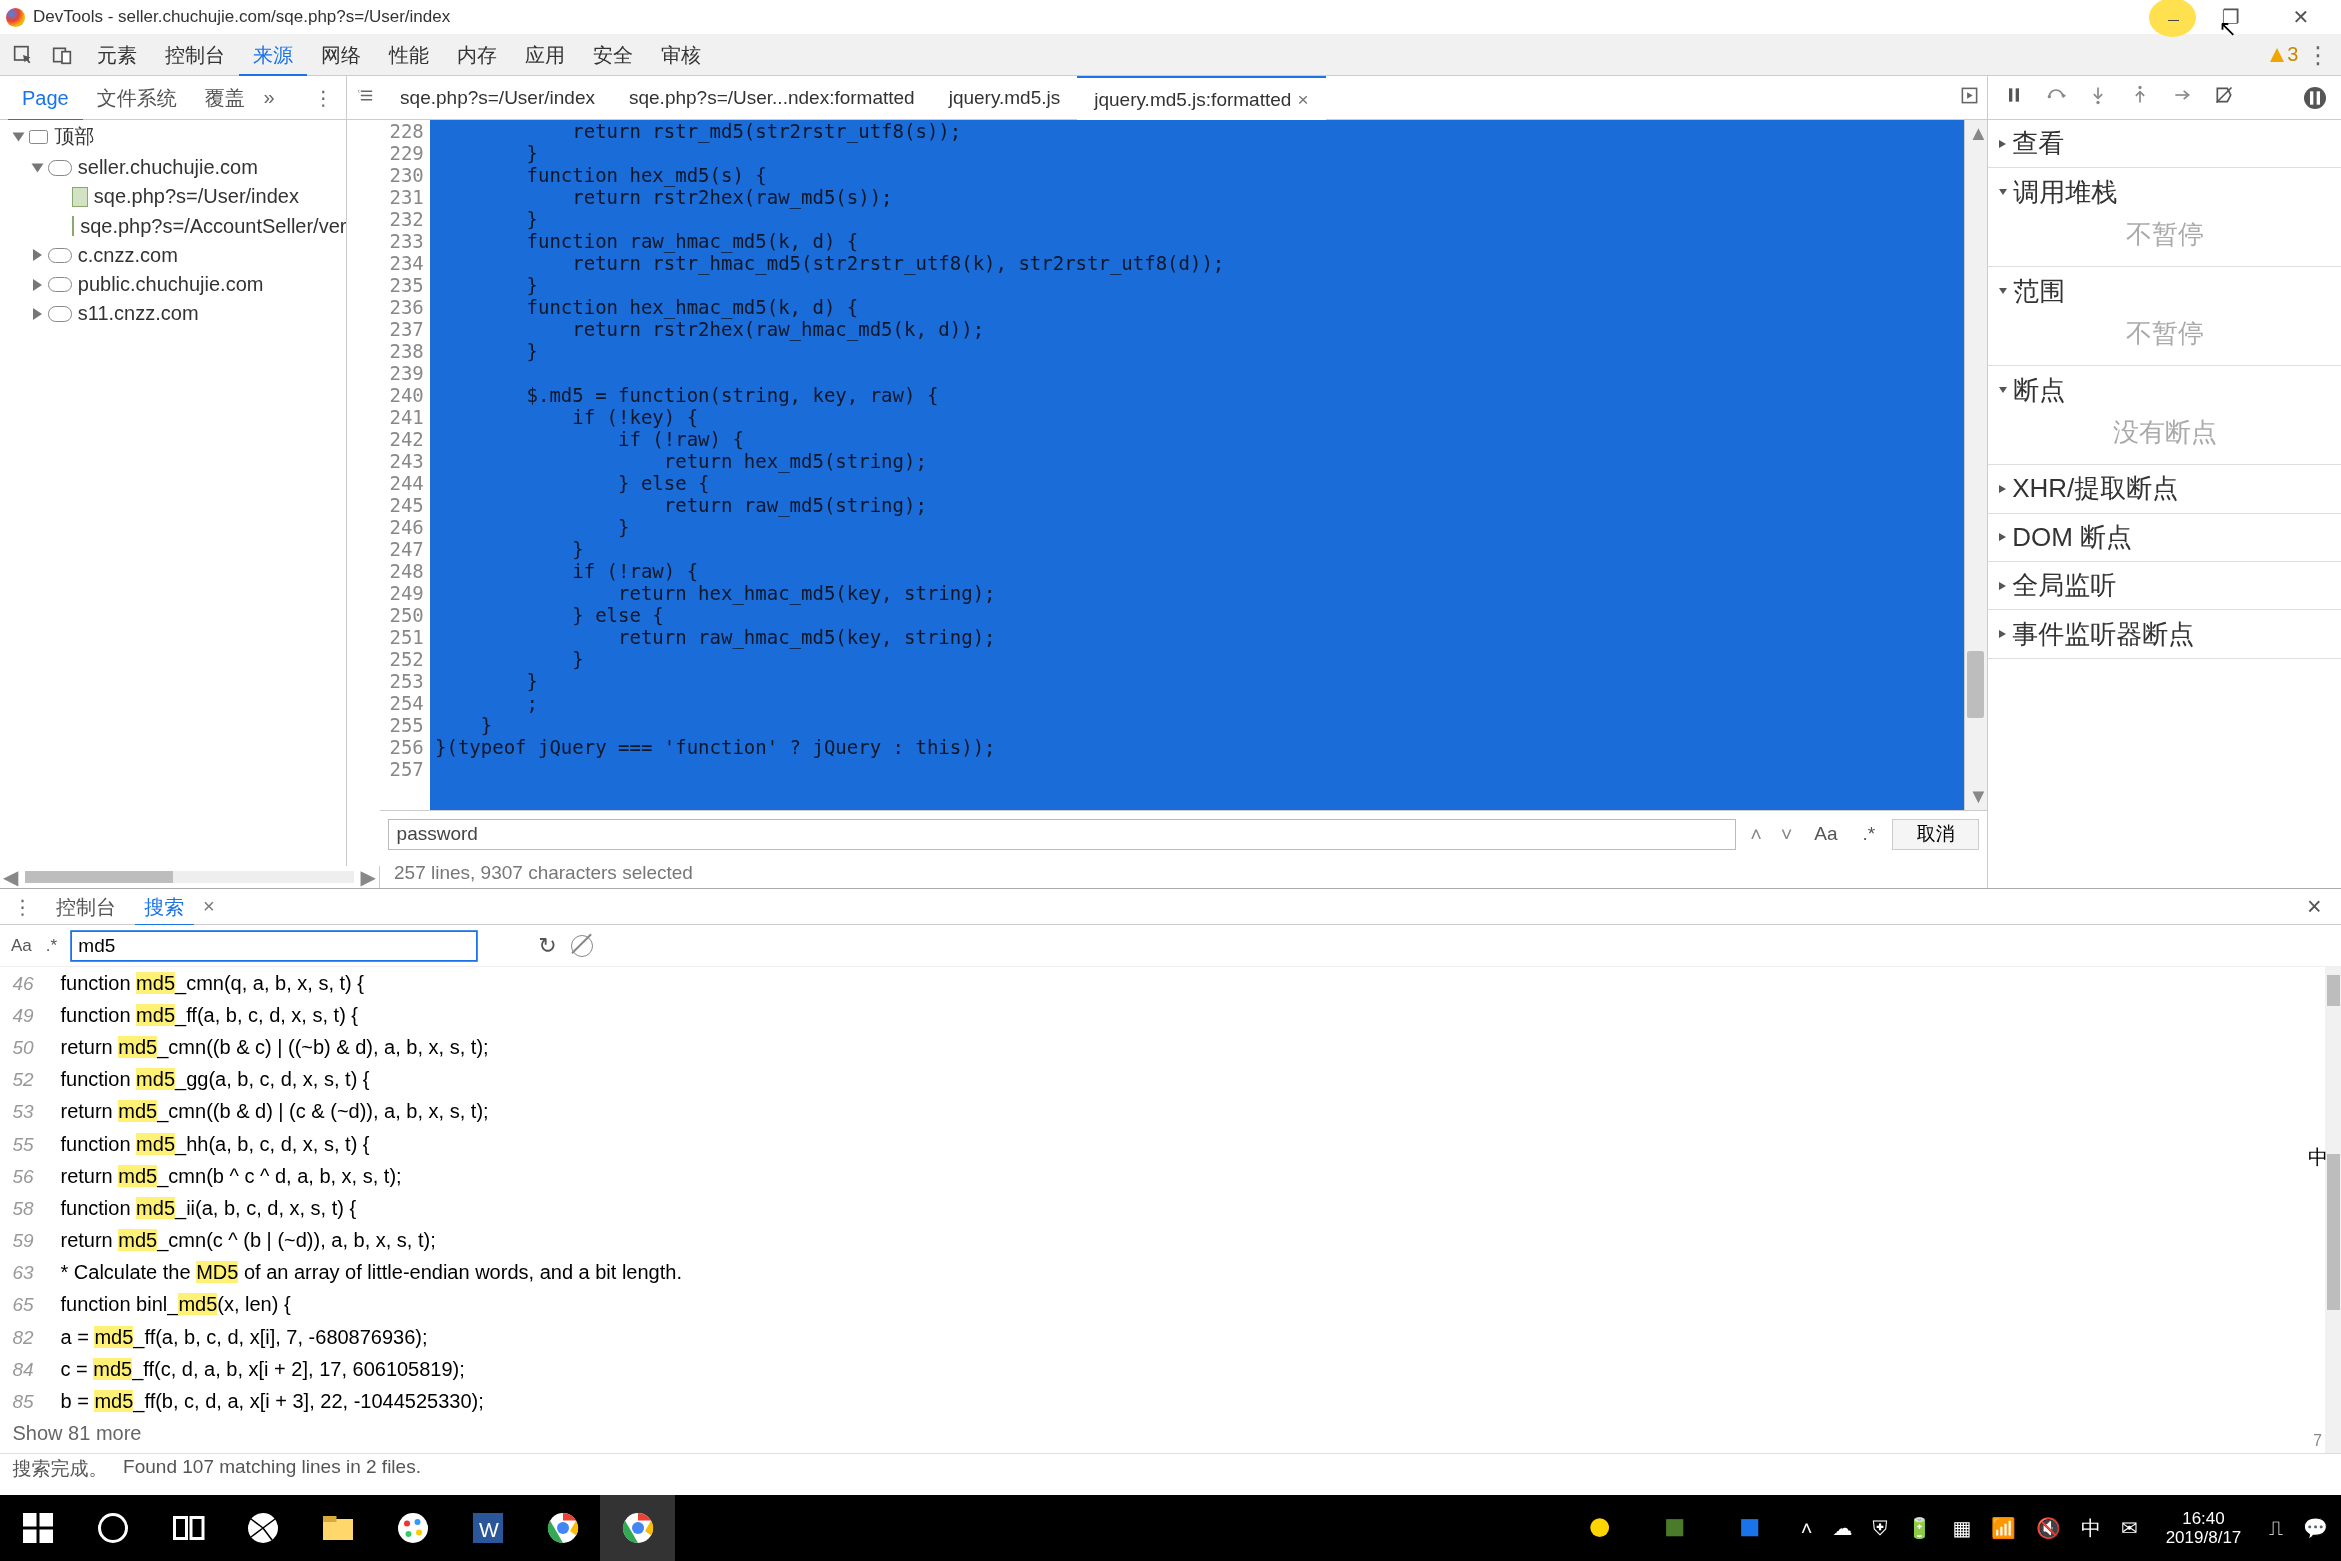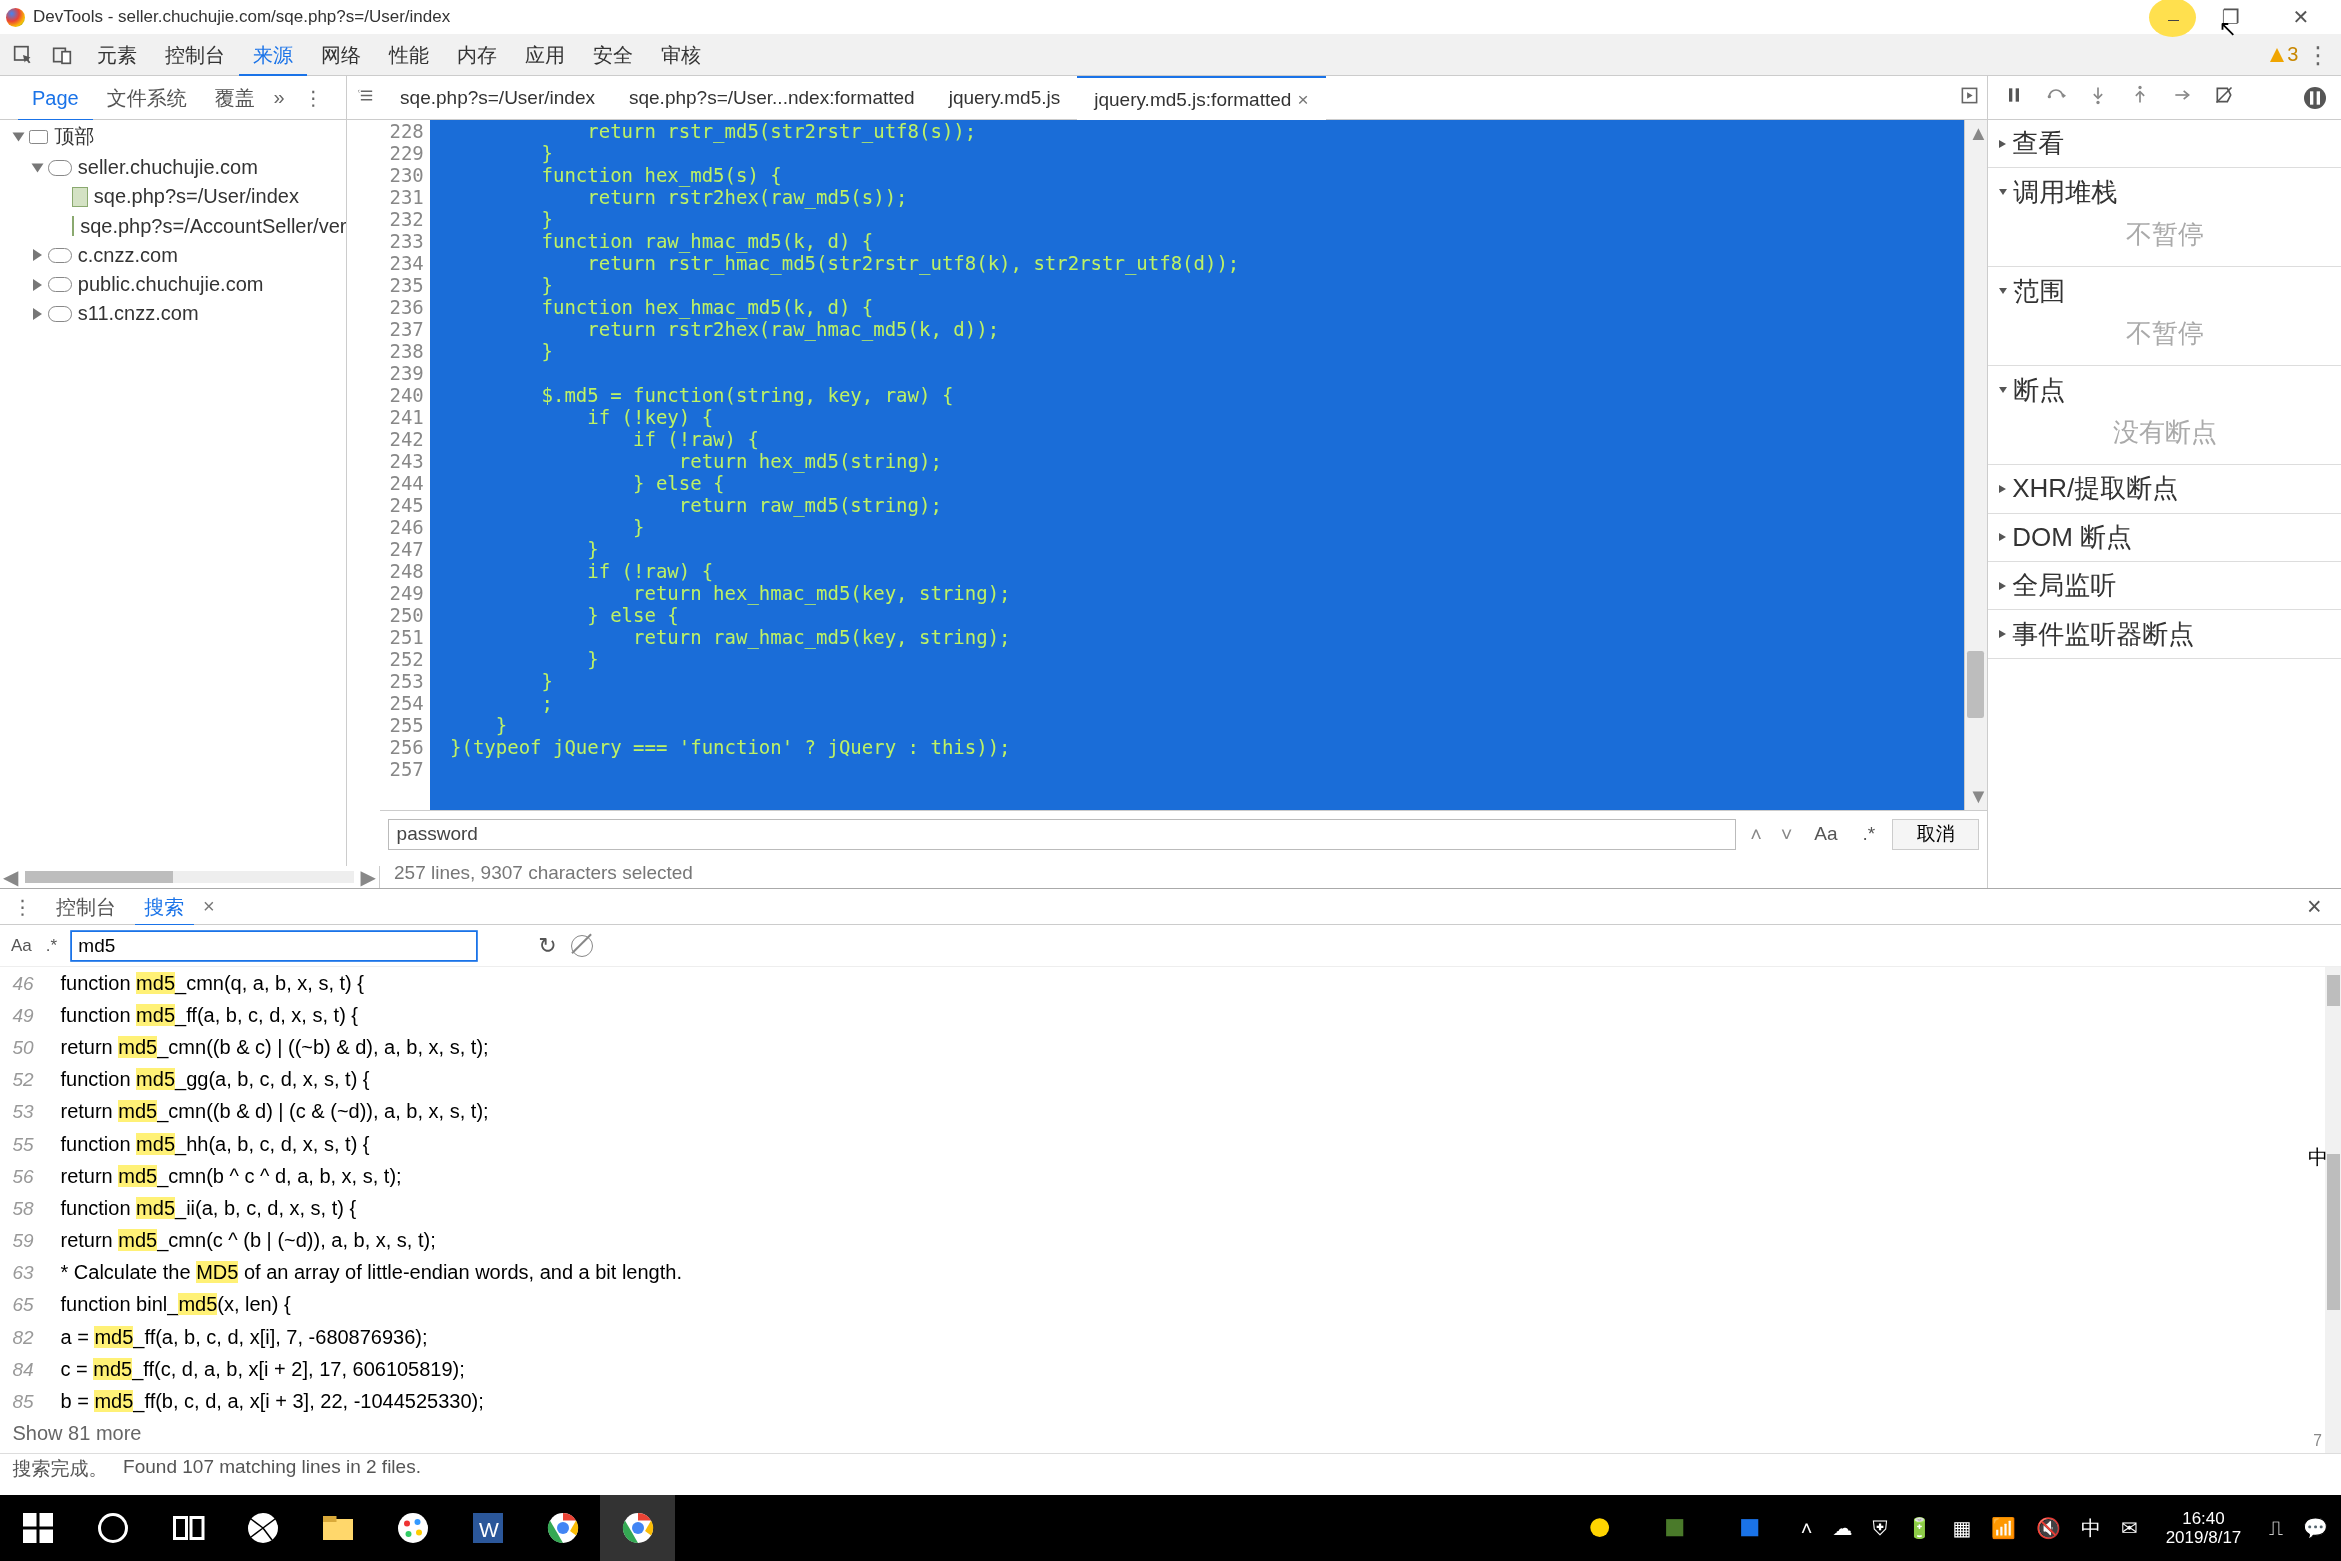--- a/index.html
+++ b/index.html
@@ -20,21 +20,21 @@
 .maintabs .tab { padding: 0 14px; height: 42px; line-height: 42px; font-size: 20px; color: #333; }
 .maintabs .tab.active { color: #1a73e8; border-bottom: 2.3px solid #1a73e8; }
 .maintabs .spacer { flex: 1; }
 .maintabs .warn { color: #c88700; display: flex; align-items: center; gap: 3.1px; }
 .maintabs .warn::before { content: ""; width: 0; height: 0; border-left: 7.8px solid transparent; border-right: 7.8px solid transparent; border-bottom: 14px solid #f0a500; display: inline-block; }
 .maintabs .kebab { font-size: 23.4px; color: #666; padding: 0 7.8px; }
 
 
 .row2 { display: flex; height: 44px; border-bottom: 0.8px solid #ccc; }
 
-.leftnav-hdr { width: 347px; display: flex; align-items: center; border-right: 0.8px solid #ccc; padding: 0 18px; }
+.leftnav-hdr { width: 347px; display: flex; align-items: center; border-right: 0.8px solid #ccc; padding: 0 8px; }
 .leftnav-hdr .tab { padding: 0 14px; font-size: 20px; color: #555; height: 44px; line-height: 44px; }
 .leftnav-hdr .tab.active { color: #1a73e8; border-bottom: 1.6px solid #1a73e8; }
 .leftnav-hdr .chev { color: #666; padding: 0 4.7px; }
 .leftnav-hdr .kebab { color: #666; padding: 0 4.7px; margin-left: auto; }
 
 .editor-tabs { flex: 1; display: flex; align-items: center; padding: 0 3.1px; position: relative; border-right: 0.8px solid #ccc; }
 .editor-tabs .ibtn { width: 33px; text-align: center; color: #666; }
 .editor-tabs .etab { padding: 0 17px; height: 44px; line-height: 44px; font-size: 19px; color: #333; position: relative; }
 .editor-tabs .etab.active { background: #fff; border-top: 2.3px solid #1a73e8; }
 .editor-tabs .etab .x { margin-left: 6.2px; color: #777; }
@@ -55,21 +55,21 @@
 .filetree .tri { display: inline-block; width: 0; height: 0; border-top: 6.2px solid transparent; border-bottom: 6.2px solid transparent; border-left: 9.4px solid #777; }
 .filetree .tri.o { transform: rotate(90deg); }
 .filetree .fold { width: 19px; height: 14px; border: 0.8px solid #888; border-radius: 2.3px; }
 .filetree .cloud { width: 23.4px; height: 15.6px; border: 0.8px solid #888; border-radius: 7.8px; position: relative; }
 .filetree .page { width: 15.6px; height: 20px; background: #d4e2c4; border: 0.8px solid #8aa96f; }
 
 
 .editor { flex: 1; display: flex; flex-direction: column; border-right: 0.8px solid #ccc; position: relative; }
 .codewrap { flex: 1; display: flex; overflow: hidden; position: relative; }
 .gutter { width: 50px; background: #fff; text-align: right; padding: 0 6.2px; color: #888; font-family: Consolas, monospace; font-size: 19px; line-height: 22px; }
-.code { flex: 1; background: #1a6dd8; color: #bef264; font-family: Consolas, monospace; font-size: 19px; line-height: 22px; padding-left: 20px; white-space: pre; position: relative; }
+.code { flex: 1; background: #1a6dd8; color: #0f172a; font-family: Consolas, monospace; font-size: 19px; line-height: 22px; padding-left: 5px; white-space: pre; position: relative; }
 .code::selection { background: #1a6dd8; }
 .codebar-v { width: 23.4px; background: #f1f1f1; border-left: 0.8px solid #ccc; position: relative; }
 .codebar-v .thumb { position: absolute; left: 2.3px; width: 17px; height: 67px; top: 531px; background: #bdbdbd; border-radius: 2.3px; }
 .codebar-v .arr { position: absolute; left: 3.9px; color: #888; }
 
 
 .findbar { height: 47px; border-top: 0.8px solid #ccc; display: flex; align-items: center; padding: 0 7.8px; gap: 9.4px; }
 .findbar .inp { flex: 1; border: 0.8px solid #bbb; height: 31px; font-size: 19px; padding: 0 7.8px; color: #444; }
 .findbar .ud { color: #888; padding: 0 4.7px; }
 .findbar .aa { font-size: 19px; color: #555; padding: 0 7.8px; }

